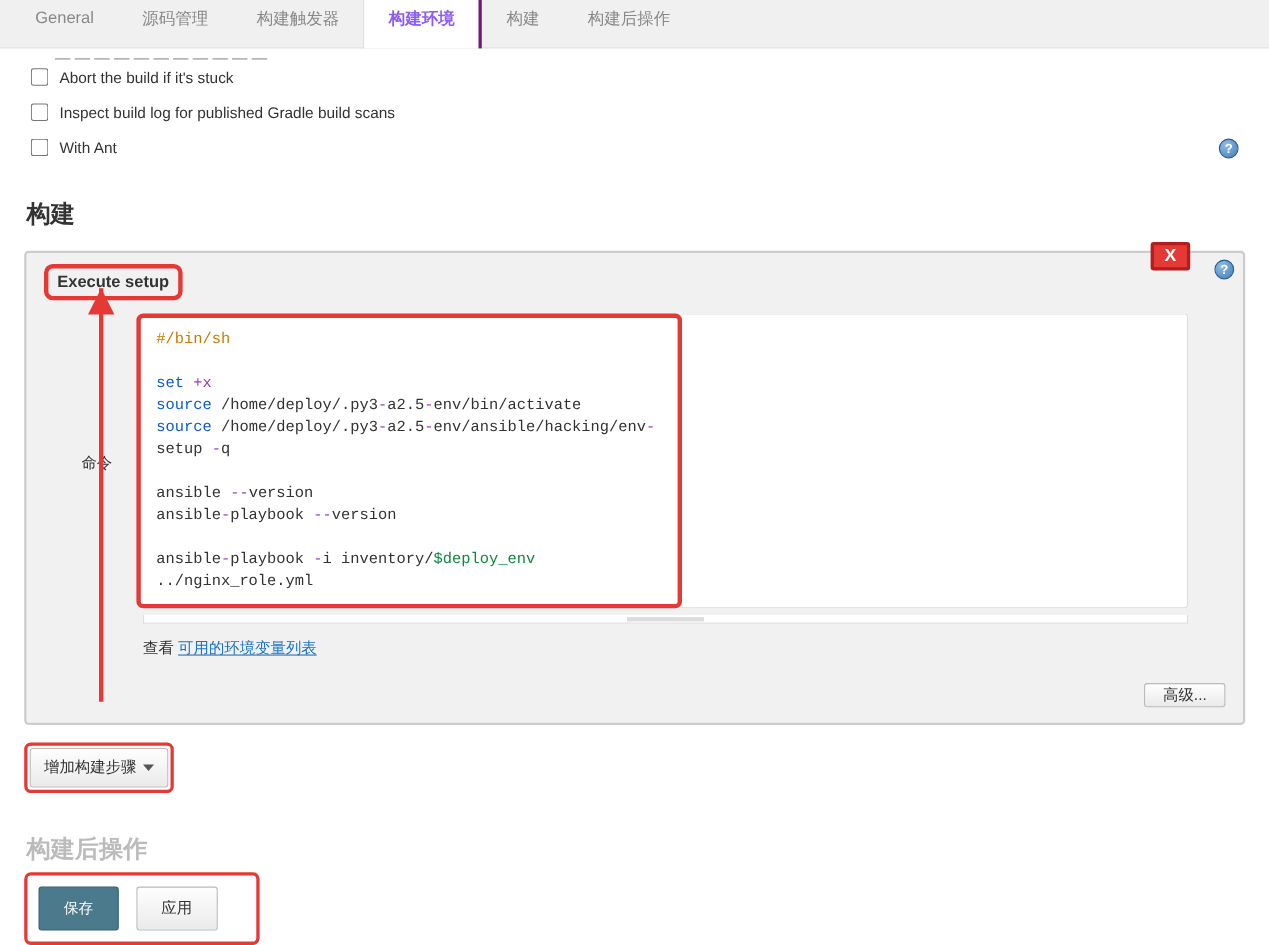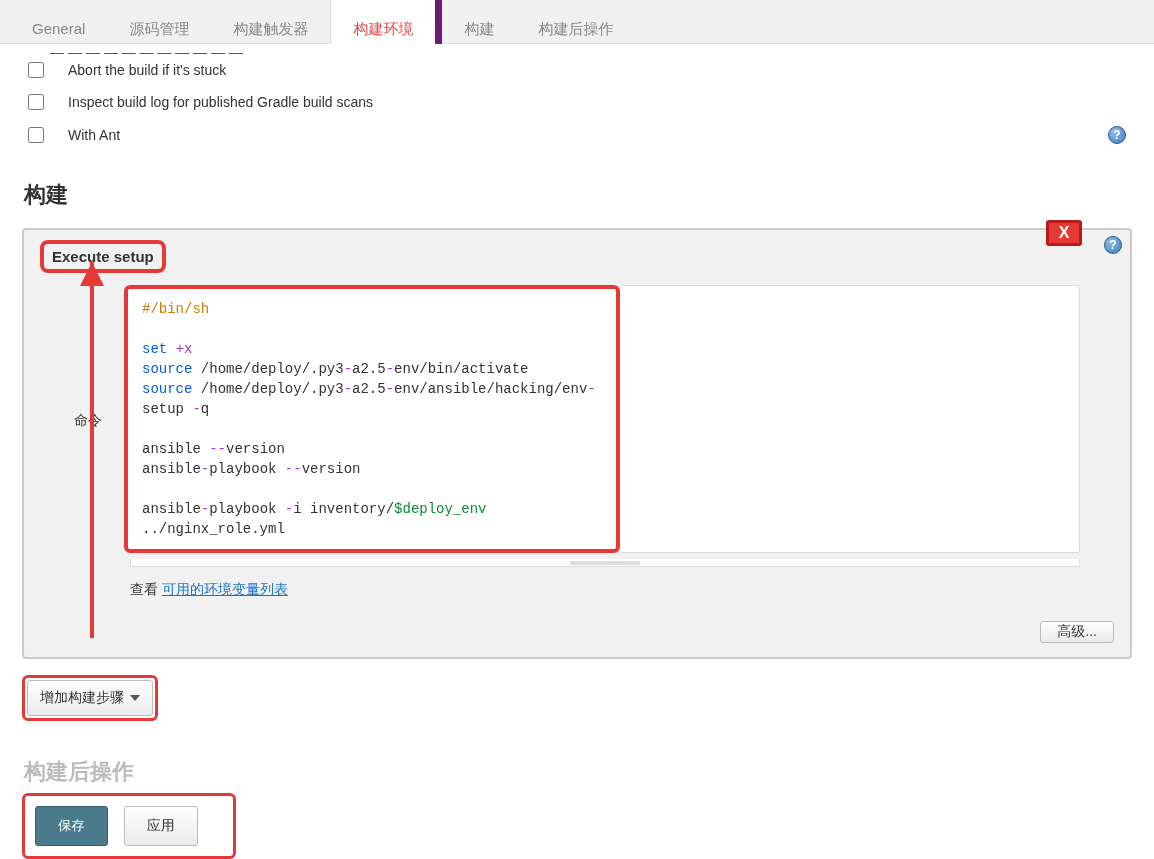--- a/index.html
+++ b/index.html
@@ -13,39 +13,38 @@
   
   .tabbar {
     display: flex;
     background: #f0f0f0;
     border-bottom: 1px solid #e0e0e0;
     padding: 0 10px;
     height: 44px;
     align-items: stretch;
   }
   .tab {
-    padding: 20px 22px 10px;
+    padding: 8px 22px 10px;
     color: #888;
     cursor: pointer;
     font-size: 15px;
   }
   .tab.active {
     background: #fff;
-    color: #ef4444;
-    font-weight: normal;
+    color: #8b5cf6;
+    font-weight: bold;
     border-left: 1px solid #e0e0e0;
-    border-right: 7px solid #701a75;
+    border-right: 3px solid #701a75;
     margin-bottom: -1px;
   }
   .content { padding: 0 22px 10px; }
   .checkbox-row {
     display: flex;
-    align-items: center;
     padding: 8px 6px;
-    gap: 24px;
+    gap: 10px;
   }
   .checkbox-row input[type=checkbox] {
     width: 16px; height: 16px;
     accent-color: #999;
   }
   .checkbox-row .help { margin-left: auto; }
   .section-title {
     font-size: 22px;
     font-weight: bold;
     margin: 28px 0 14px 2px;

